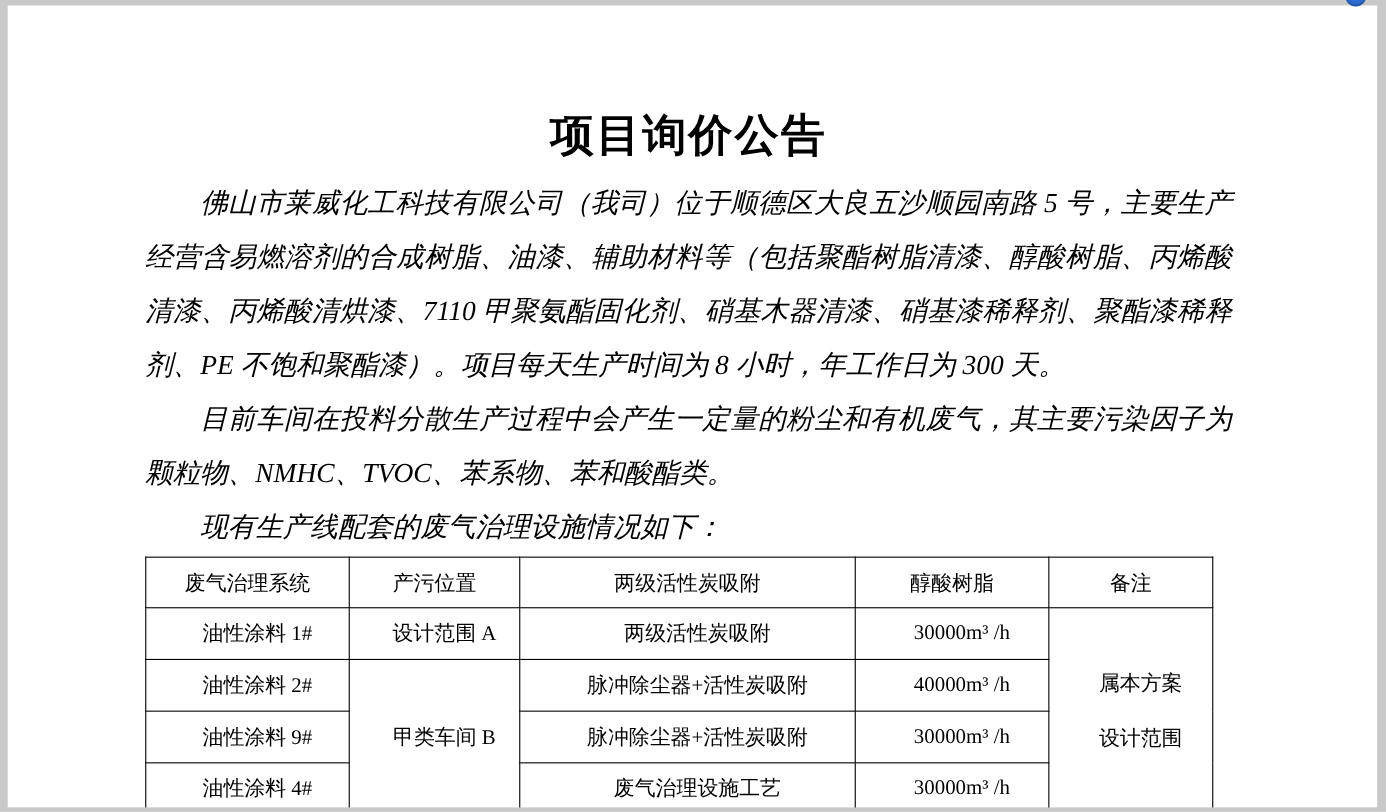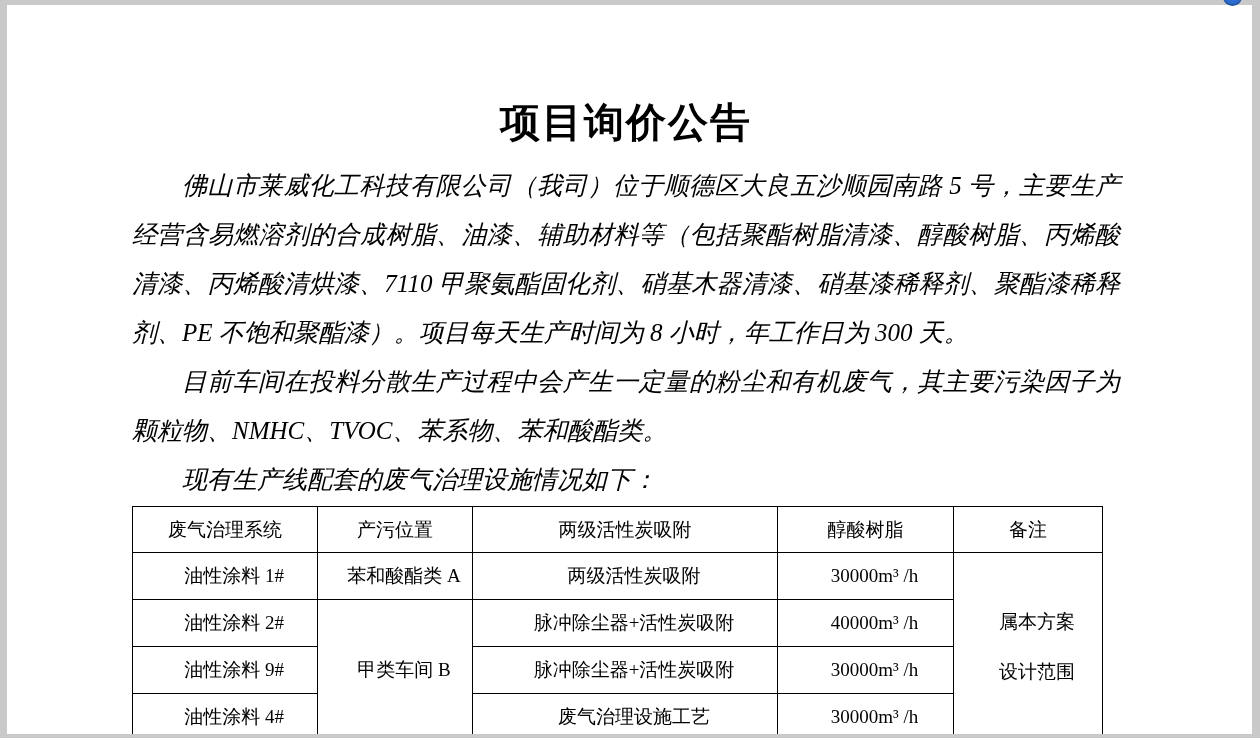--- a/index.html
+++ b/index.html
@@ -108,21 +108,21 @@
             <th>废气治理系统</th>
             <th>产污位置</th>
             <th>两级活性炭吸附</th>
             <th>醇酸树脂</th>
             <th>备注</th>
           </tr>
         </thead>
         <tbody>
           <tr>
             <td>油性涂料 1#</td>
-            <td>苯和酸酯类 A</td>
+            <td>设计范围 A</td>
             <td>两级活性炭吸附</td>
             <td>30000m³ /h</td>
             <td class="remark-cell" rowspan="4">
               <span>属本方案</span>
               <span>设计范围</span>
             </td>
           </tr>
           <tr>
             <td>油性涂料 2#</td>
             <td rowspan="3">甲类车间 B</td>

